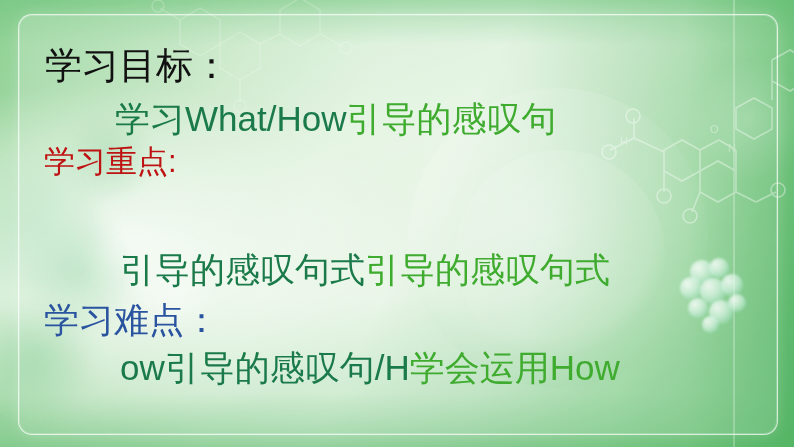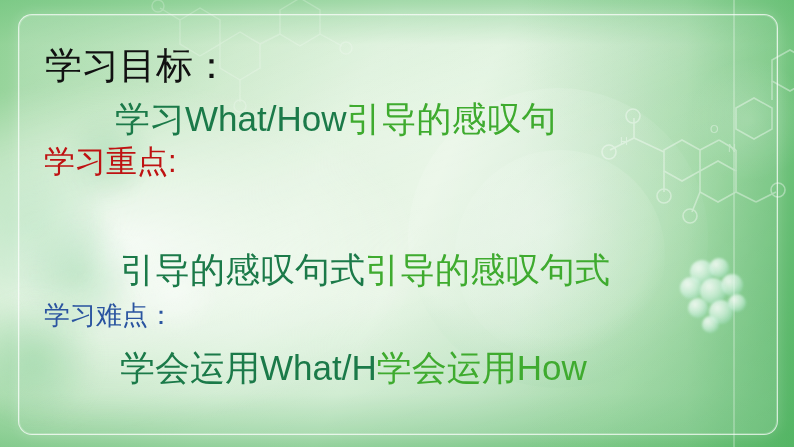--- a/index.html
+++ b/index.html
@@ -184,21 +184,21 @@
     letter-spacing: 0px;
   }
   .heading { font-size: 37px; }
   .item    { font-size: 35px; }
 
   .l-goal-head   { left: 45px;  top: 47px;  color: #111111; }
   .l-goal-item   { left: 115px; top: 101px; color: #1b7a49; }
   .l-key-head    { left: 44px;  top: 146px; font-size: 31px; color: #bf1212; }
   .l-key-item1   { left: 120px; top: 207px; color: #1b7a49; }
   .l-key-item2   { left: 120px; top: 252px; color: #1b7a49; }
-  .l-hard-head   { left: 44px;  top: 302px; font-size: 26px; color: #2a54a0; }
+  .l-hard-head   { left: 44px;  top: 302px; font-size: 35px; color: #2a54a0; }
   .l-hard-item   { left: 120px; top: 350px; color: #1b7a49; }
 
   .bright { color: #3fab2f; }
 </style>
 </head>
 <body>
 
 <div id="slide">
 
   <div class="bg-base"></div>
@@ -279,16 +279,16 @@
 
     <div class="line item l-goal-item"><span>学习</span><span>What/How</span><span class="bright">引导的感叹句</span></div>
 
     <div class="line heading l-key-head">学习重点:</div>
 
 
     <div class="line item l-key-item2"><span>引导的感叹句式</span><span class="bright">引导的感叹句式</span></div>
 
     <div class="line heading l-hard-head">学习难点：</div>
 
-    <div class="line item l-hard-item"><span>学会运用What/H</span><span class="bright">学会运用How</span></div>
+    <div class="line item l-hard-item"><span>ow引导的感叹句/H</span><span class="bright">学会运用How</span></div>
 
   </div>
 </div>
 
 </body></html>

